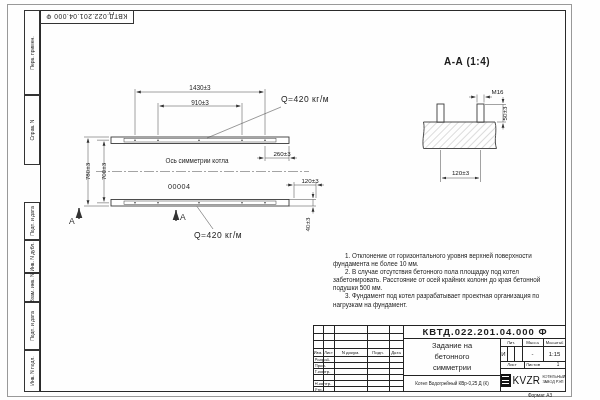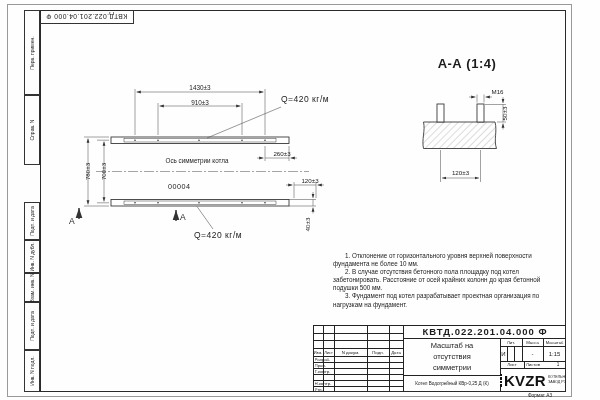--- a/index.html
+++ b/index.html
@@ -178,21 +178,21 @@
   <div class="t tc" style="left:262px;top:149.5px;width:40px;font-size:6.2px;">260±3</div>
   <div class="t tc" style="left:292px;top:177px;width:36px;font-size:6.2px;">120±3</div>
   <div class="t tc rot90" style="left:295px;top:220px;width:26px;height:9px;font-size:6.2px;">40±3</div>
   <div class="t" style="left:281px;top:94px;font-size:8.5px;letter-spacing:0.5px;">Q=420 кг/м</div>
   <div class="t" style="left:194px;top:229.5px;font-size:8.5px;letter-spacing:0.5px;">Q=420 кг/м</div>
   <div class="t tc" style="left:149px;top:156.5px;width:96px;font-size:6.3px;">Ось симметрии котла</div>
   <div class="t" style="left:168px;top:181.5px;font-size:7.2px;letter-spacing:0.5px;">00004</div>
   <div class="t" style="left:69px;top:215.5px;font-size:8.5px;">А</div>
   <div class="t" style="left:180px;top:211.5px;font-size:8.5px;">А</div>
 
-  <div class="t tc" style="left:432px;top:56px;width:70px;font-size:13px;font-weight:bold;letter-spacing:0.5px;">А-А (1:4)</div>
+  <div class="t tc" style="left:432px;top:56px;width:70px;font-size:10px;font-weight:bold;letter-spacing:0.5px;">А-А (1:4)</div>
   <div class="t" style="left:491.5px;top:87.5px;font-size:6.2px;">М16</div>
   <div class="t tc rot90" style="left:492px;top:108.5px;width:26px;height:9px;font-size:6.2px;">50±3</div>
   <div class="t tc" style="left:440px;top:169px;width:41px;font-size:6.2px;">120±3</div>
 
   <div style="position:absolute;left:333px;top:252px;width:240px;font-size:6.3px;line-height:8.1px;color:#222;">
     <div style="padding-left:12px;white-space:nowrap;">1. Отклонение от горизонтального уровня верхней поверхности</div>
     <div style="white-space:nowrap;">фундамента не более 10 мм.</div>
     <div style="padding-left:12px;white-space:nowrap;">2. В случае отсутствия бетонного пола площадку под котел</div>
     <div style="white-space:nowrap;">забетонировать. Расстояние от осей крайних колонн до края бетонной</div>
     <div style="white-space:nowrap;">подушки 500 мм.</div>
@@ -226,22 +226,22 @@
     <div class="line" style="left:313px;top:386px;width:90px;height:0.6px;"></div>
     <div class="line" style="left:403px;top:338px;width:163px;height:0.9px;"></div>
     <div class="line" style="left:403px;top:375px;width:97px;height:0.7px;"></div>
     <div class="line" style="left:500px;top:346px;width:66px;height:0.7px;"></div>
     <div class="line" style="left:500px;top:361px;width:66px;height:0.7px;"></div>
     <div class="line" style="left:500px;top:368px;width:66px;height:0.7px;"></div>
 
     <div class="cell" style="left:404px;top:325px;width:162px;height:13px;font-size:9.5px;font-weight:bold;letter-spacing:1px;">КВТД.022.201.04.000 Ф</div>
 
     <div class="cell" style="left:404px;top:338px;width:96px;height:37px;flex-direction:column;font-size:7.5px;line-height:11px;">
-      <div>Масштаб на</div>
-      <div>отсутствия</div>
+      <div>Задание на</div>
+      <div>бетонного</div>
       <div>симметрии</div>
     </div>
 
     <div class="cell" style="left:313px;top:348px;width:10px;height:8px;font-size:4px;">Изм.</div>
     <div class="cell" style="left:323px;top:348px;width:11px;height:8px;font-size:4px;">Лист</div>
     <div class="cell" style="left:334px;top:348px;width:33px;height:8px;font-size:4.4px;">N докум.</div>
     <div class="cell" style="left:367px;top:348px;width:22px;height:8px;font-size:4.4px;">Подп.</div>
     <div class="cell" style="left:389px;top:348px;width:14px;height:8px;font-size:4.4px;">Дата</div>
 
     <div class="cell cell-l" style="left:314.5px;top:356px;width:20px;height:6px;font-size:4.4px;">Разраб.</div>
@@ -262,21 +262,21 @@
     <div class="cell" style="left:552px;top:361px;width:12px;height:7px;font-size:4.6px;">1</div>
 
     <div class="cell" style="left:404px;top:375px;width:96px;height:17px;font-size:4.6px;">Котел Водогрейный КВр-0,25 Д (К)</div>
 
     <div class="cell" style="left:500px;top:368px;width:66px;height:24px;gap:2px;">
       <div style="width:10px;height:13px;background:#111;display:flex;flex-direction:column;justify-content:space-evenly;align-items:center;">
         <div style="width:7px;height:1px;background:#fff;"></div>
         <div style="width:7px;height:1px;background:#fff;"></div>
         <div style="width:7px;height:1px;background:#fff;"></div>
       </div>
-      <div style="font-size:15px;font-weight:bold;letter-spacing:0.3px;color:#111;">KVZR</div>
+      <div style="font-size:10px;font-weight:normal;letter-spacing:0.3px;color:#111;">KVZR</div>
       <div style="font-size:3.7px;line-height:4.6px;color:#222;">
         <div>КОТЕЛЬНЫЙ</div>
         <div>ЗАВОД РЭП</div>
       </div>
     </div>
   </div>
 
   <div class="t tc" style="left:510px;top:392.5px;width:60px;font-size:4.8px;">Формат А3</div>
 
 </div>

